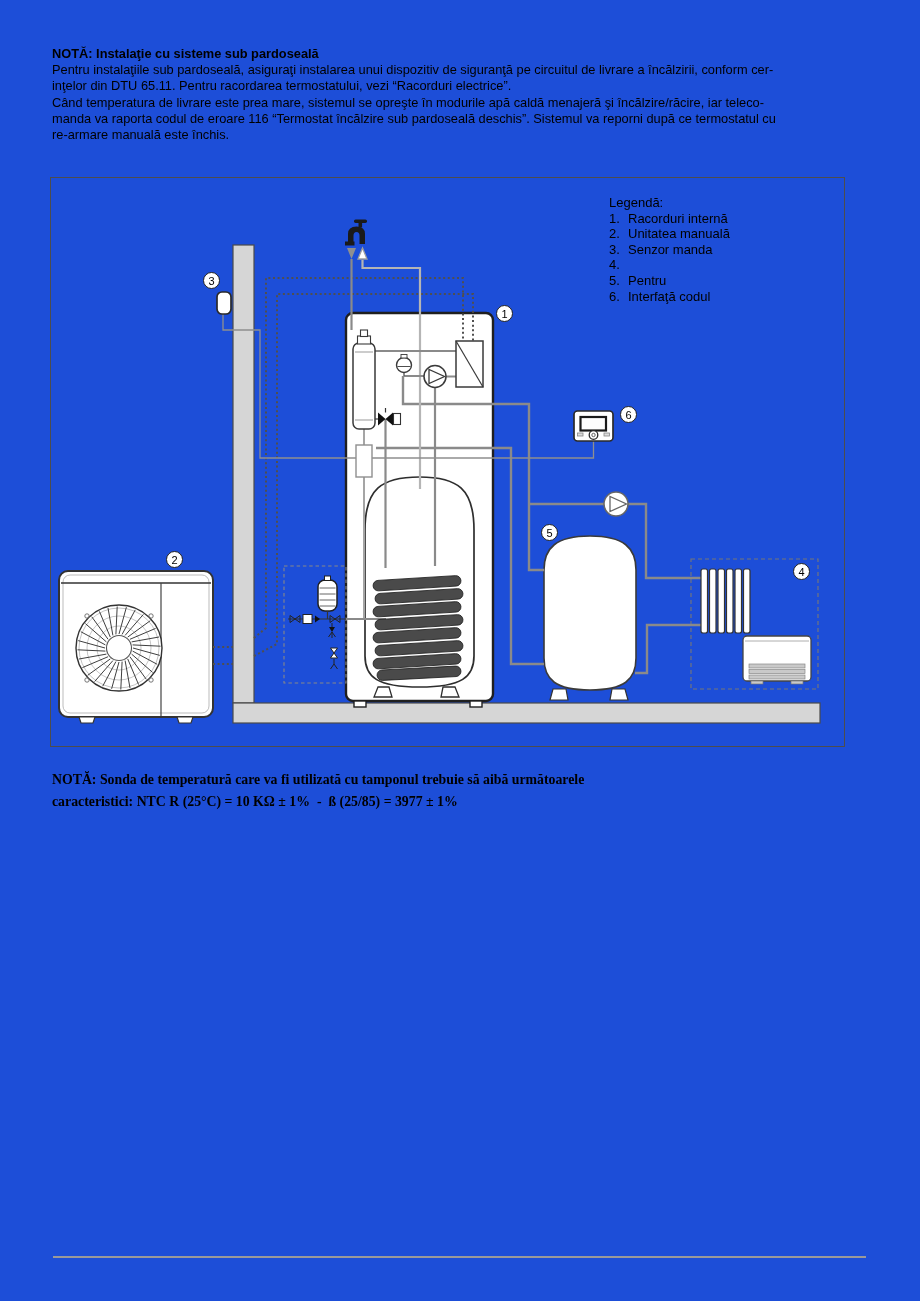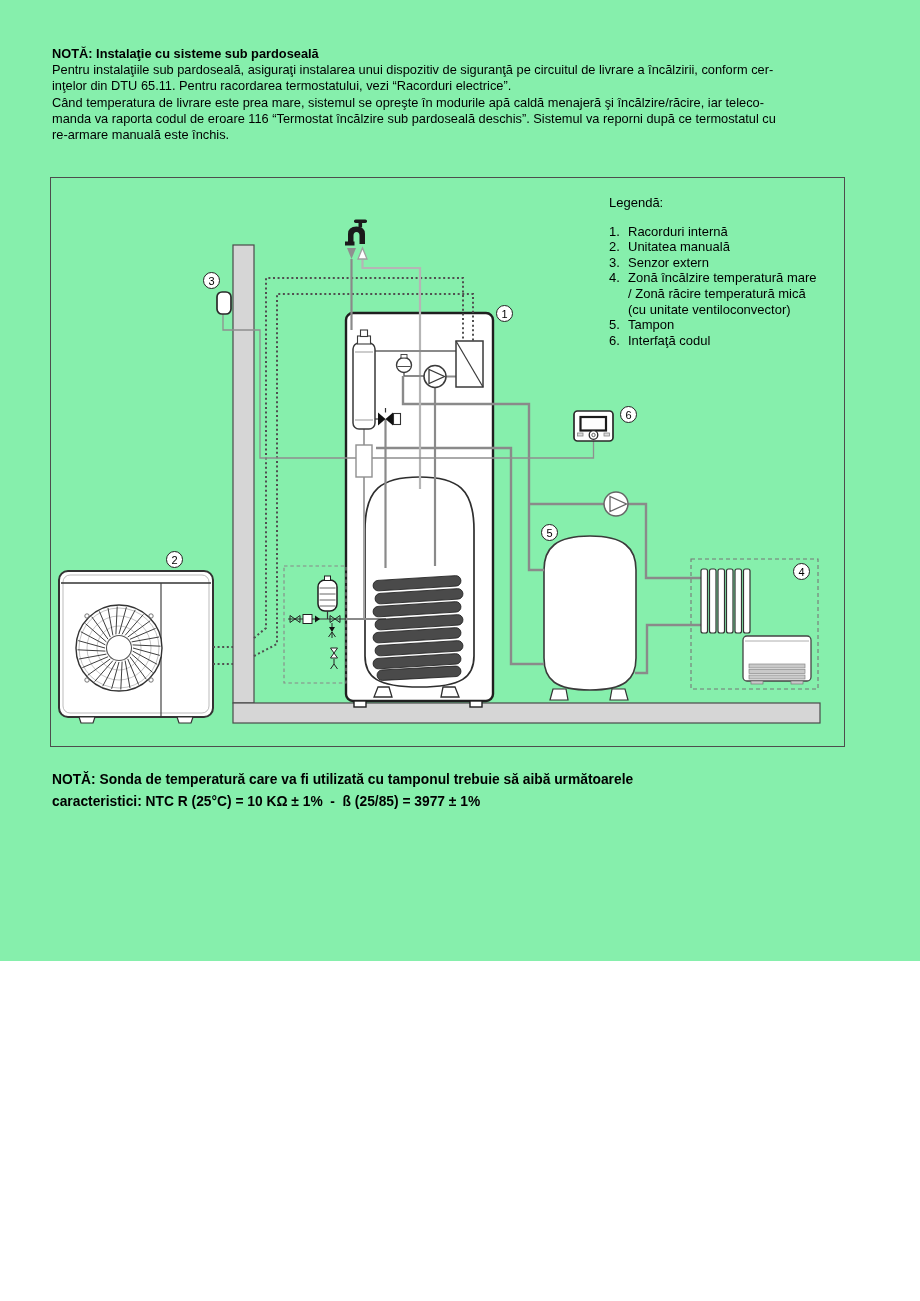--- a/index.html
+++ b/index.html
@@ -1,32 +1,32 @@
 <!DOCTYPE html>
 <html><head>
 <meta charset="utf-8">
 <style>
   html,body{margin:0;padding:0;background:#fff;}
-  .page{position:relative;width:920px;height:961px;background:#86efac;overflow:hidden;
+  .page{position:relative;width:920px;height:1301px;background:#1d4ed8;overflow:hidden;
         font-family:"Liberation Sans","DejaVu Sans",sans-serif;color:#000;}
   .note-top{position:absolute;left:52px;top:46px;width:824px;font-size:12.8px;line-height:16.2px;}
   .note-top .t{font-weight:bold;}
   .pre{white-space:pre-wrap;}
   .diagram{position:absolute;left:50px;top:177px;width:795px;height:570px;
            border:1.5px solid #4d4d4d;box-sizing:border-box;}
   .diagram svg{position:absolute;left:0;top:0;}
   .legend{position:absolute;left:558px;top:17px;width:230px;font-size:13px;line-height:15.6px;}
-  .legend .lg-title{margin-bottom:13px;}
+  .legend .lg-title{}
   .lg-row{display:flex;}
   .lg-num{width:19px;flex:0 0 19px;}
   .lg-txt{white-space:pre-wrap;}
   .callout{position:absolute;width:17px;height:17px;border:1.4px solid #222;border-radius:50%;
            background:#fff;font-size:11px;line-height:16px;text-align:center;box-sizing:border-box;}
   .note-bottom{position:absolute;left:52px;top:769px;width:740px;font-weight:bold;
-               font-size:13.8px;line-height:21.5px;}
+               font-size:13.8px;line-height:21.5px;font-family:Liberation Serif, serif;}
   .bottom-rule{position:absolute;left:53px;top:1256px;width:813px;height:2px;background:#9a9a9a;}
 </style>
 </head>
 <body>
 
 <div class="page">
 
   <div class="note-top">
     <div class="t">NOTĂ: Instalaţie cu sisteme sub pardoseală</div>
     <div class="pre">Pentru instalaţiile sub pardoseală, asiguraţi instalarea unui dispozitiv de siguranţă pe circuitul de livrare a încălzirii, conform cer-
@@ -254,31 +254,28 @@
       <div class="lg-row">
         <span class="lg-num">1.</span>
         <span class="lg-txt">Racorduri internă</span>
       </div>
       <div class="lg-row">
         <span class="lg-num">2.</span>
         <span class="lg-txt">Unitatea manuală</span>
       </div>
       <div class="lg-row">
         <span class="lg-num">3.</span>
-        <span class="lg-txt">Senzor extern</span>
+        <span class="lg-txt">Senzor manda</span>
       </div>
       <div class="lg-row">
         <span class="lg-num">4.</span>
-        <span class="lg-txt">Zonă încălzire temperatură mare
-/ Zonă răcire temperatură mică
-(cu unitate ventiloconvector)</span>
       </div>
       <div class="lg-row">
         <span class="lg-num">5.</span>
-        <span class="lg-txt">Tampon</span>
+        <span class="lg-txt">Pentru</span>
       </div>
       <div class="lg-row">
         <span class="lg-num">6.</span>
         <span class="lg-txt">Interfaţă codul</span>
       </div>
     </div>
 
     <div class="callout" style="left:445px;top:127px;">1</div>
     <div class="callout" style="left:115px;top:373px;">2</div>
     <div class="callout" style="left:152px;top:94px;">3</div>

